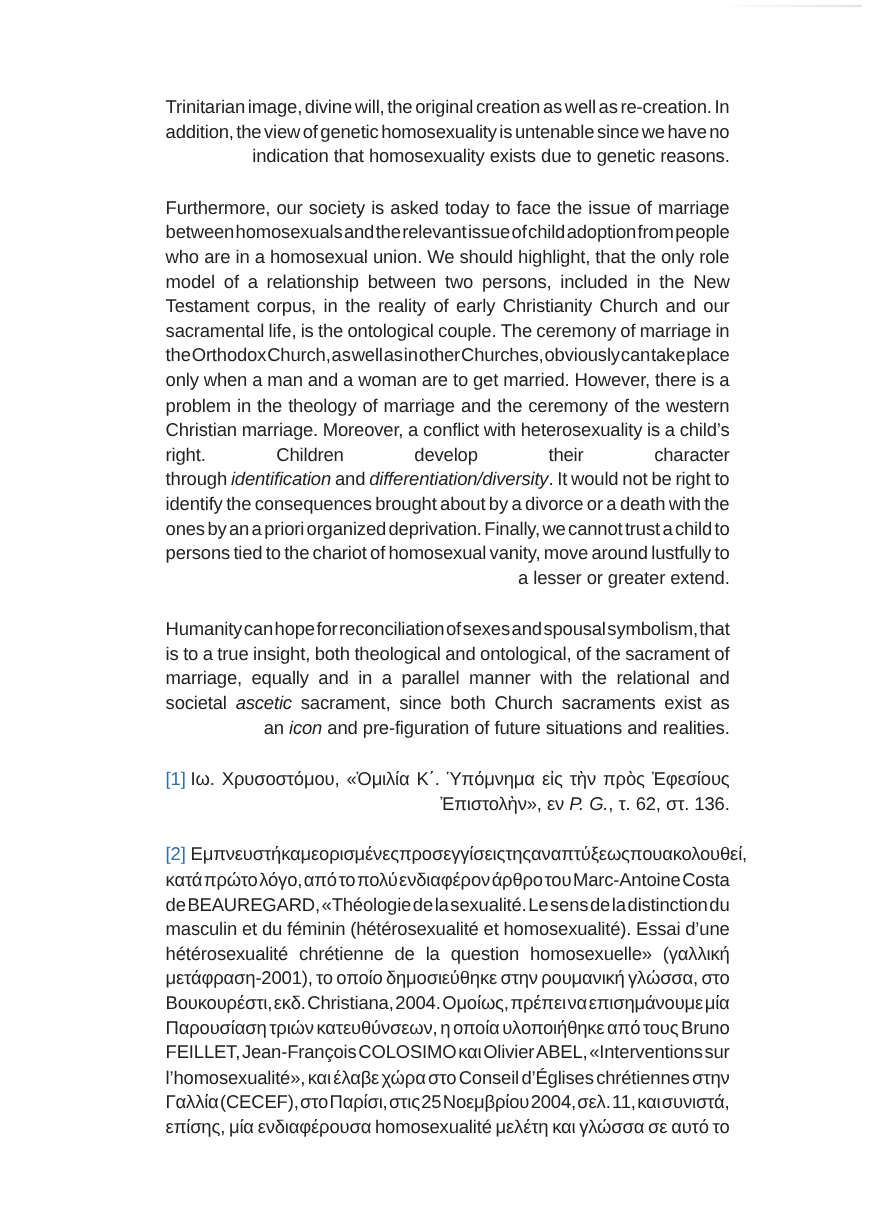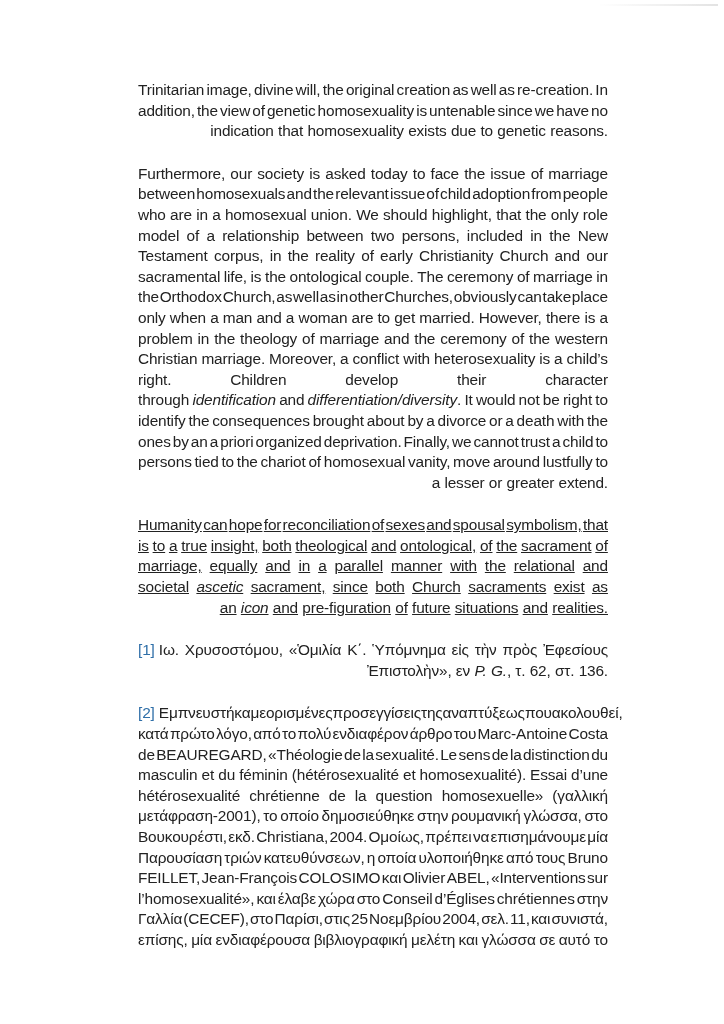--- a/index.html
+++ b/index.html
@@ -26,21 +26,21 @@
       font-size: 15.4px;
       line-height: 20.6px;
       text-align: justify;
       letter-spacing: -0.15px;
       word-spacing: 0px;
     }
     .para + .para { margin-top: 20px; }
     .fn { margin-top: 20px; }
     .p1 { margin-top: 0; }
     .p2 { margin-top: 22px !important; }
-    .p3 { margin-top: 22px !important; text-decoration: underline; }
+    .p3 { margin-top: 22px !important; }
     .fn1 { margin-top: 22px !important; }
     .fn2 { margin-top: 22px !important; }
     
     .jline {
       display: flex;
       justify-content: space-between;
       height: 20.6px;
       white-space: pre;
       margin-left: 21px;
     }
@@ -106,15 +106,15 @@
       <span class="jline"><span><span>κατά</span></span><span><span>πρώτο</span></span><span><span>λόγο,</span></span><span><span>από</span></span><span><span>το</span></span><span><span>πολύ</span></span><span><span>ενδιαφέρον</span></span><span><span>άρθρο</span></span><span><span>του</span></span><span><span>Marc-Antoine</span></span><span><span>Costa</span></span></span>
       <span class="jline"><span><span>de</span></span><span><span>BEAUREGARD,</span></span><span><span>«Théologie</span></span><span><span>de</span></span><span><span>la</span></span><span><span>sexualité.</span></span><span><span>Le</span></span><span><span>sens</span></span><span><span>de</span></span><span><span>la</span></span><span><span>distinction</span></span><span><span>du</span></span></span>
       <span class="jline"><span><span>masculin</span></span><span><span>et</span></span><span><span>du</span></span><span><span>féminin</span></span><span><span>(hétérosexualité</span></span><span><span>et</span></span><span><span>homosexualité).</span></span><span><span>Essai</span></span><span><span>d’une</span></span></span>
       <span class="jline"><span><span>hétérosexualité</span></span><span><span>chrétienne</span></span><span><span>de</span></span><span><span>la</span></span><span><span>question</span></span><span><span>homosexuelle»</span></span><span><span>(γαλλική</span></span></span>
       <span class="jline"><span><span>μετάφραση-2001),</span></span><span><span>το</span></span><span><span>οποίο</span></span><span><span>δημοσιεύθηκε</span></span><span><span>στην</span></span><span><span>ρουμανική</span></span><span><span>γλώσσα,</span></span><span><span>στο</span></span></span>
       <span class="jline"><span><span>Βουκουρέστι,</span></span><span><span>εκδ.</span></span><span><span>Christiana,</span></span><span><span>2004.</span></span><span><span>Ομοίως,</span></span><span><span>πρέπει</span></span><span><span>να</span></span><span><span>επισημάνουμε</span></span><span><span>μία</span></span></span>
       <span class="jline"><span><span>Παρουσίαση</span></span><span><span>τριών</span></span><span><span>κατευθύνσεων,</span></span><span><span>η</span></span><span><span>οποία</span></span><span><span>υλοποιήθηκε</span></span><span><span>από</span></span><span><span>τους</span></span><span><span>Bruno</span></span></span>
       <span class="jline"><span><span>FEILLET,</span></span><span><span>Jean-François</span></span><span><span>COLOSIMO</span></span><span><span>και</span></span><span><span>Olivier</span></span><span><span>ABEL,</span></span><span><span>«Interventions</span></span><span><span>sur</span></span></span>
       <span class="jline"><span><span>l’homosexualité»,</span></span><span><span>και</span></span><span><span>έλαβε</span></span><span><span>χώρα</span></span><span><span>στο</span></span><span><span>Conseil</span></span><span><span>d’Églises</span></span><span><span>chrétiennes</span></span><span><span>στην</span></span></span>
       <span class="jline"><span><span>Γαλλία</span></span><span><span>(CECEF),</span></span><span><span>στο</span></span><span><span>Παρίσι,</span></span><span><span>στις</span></span><span><span>25</span></span><span><span>Νοεμβρίου</span></span><span><span>2004,</span></span><span><span>σελ.</span></span><span><span>11,</span></span><span><span>και</span></span><span><span>συνιστά,</span></span></span>
-      <span class="jline"><span><span>επίσης,</span></span><span><span>μία</span></span><span><span>ενδιαφέρουσα</span></span><span><span>βιβλιογραφική</span></span><span><span>μελέτη</span></span><span><span>και</span></span><span><span>γλώσσα</span></span><span><span>σε</span></span><span><span>αυτό</span></span><span><span>το</span></span></span>
+      <span class="jline"><span><span>επίσης,</span></span><span><span>μία</span></span><span><span>ενδιαφέρουσα</span></span><span><span>homosexualité</span></span><span><span>μελέτη</span></span><span><span>και</span></span><span><span>γλώσσα</span></span><span><span>σε</span></span><span><span>αυτό</span></span><span><span>το</span></span></span>
     </p>
 </div>
 
 </body></html>

